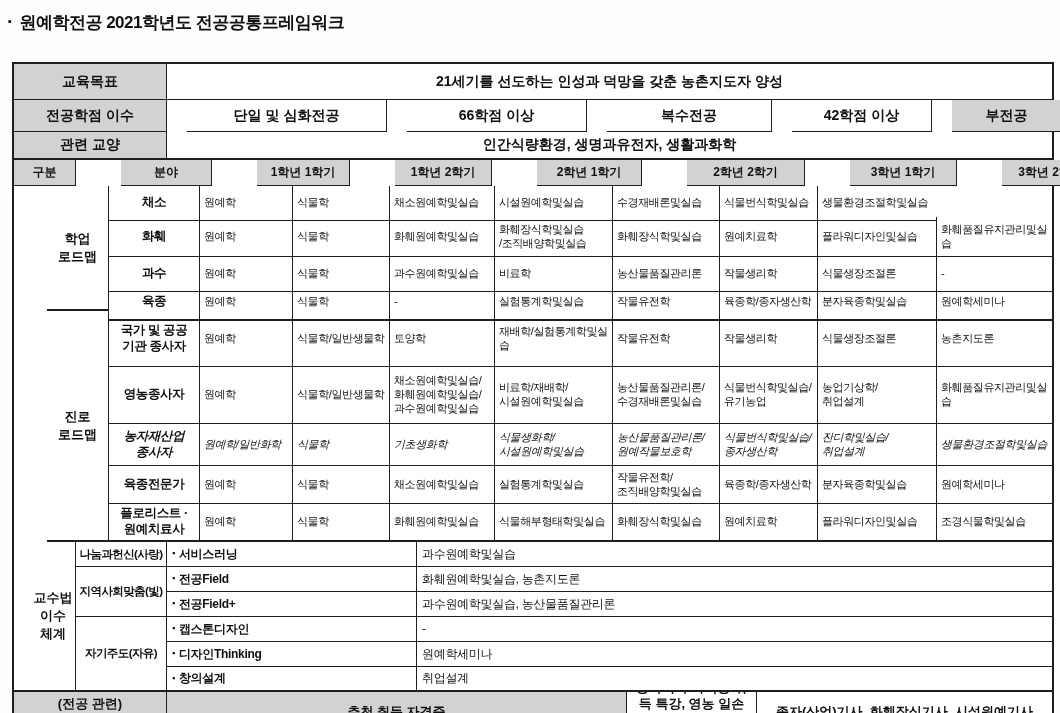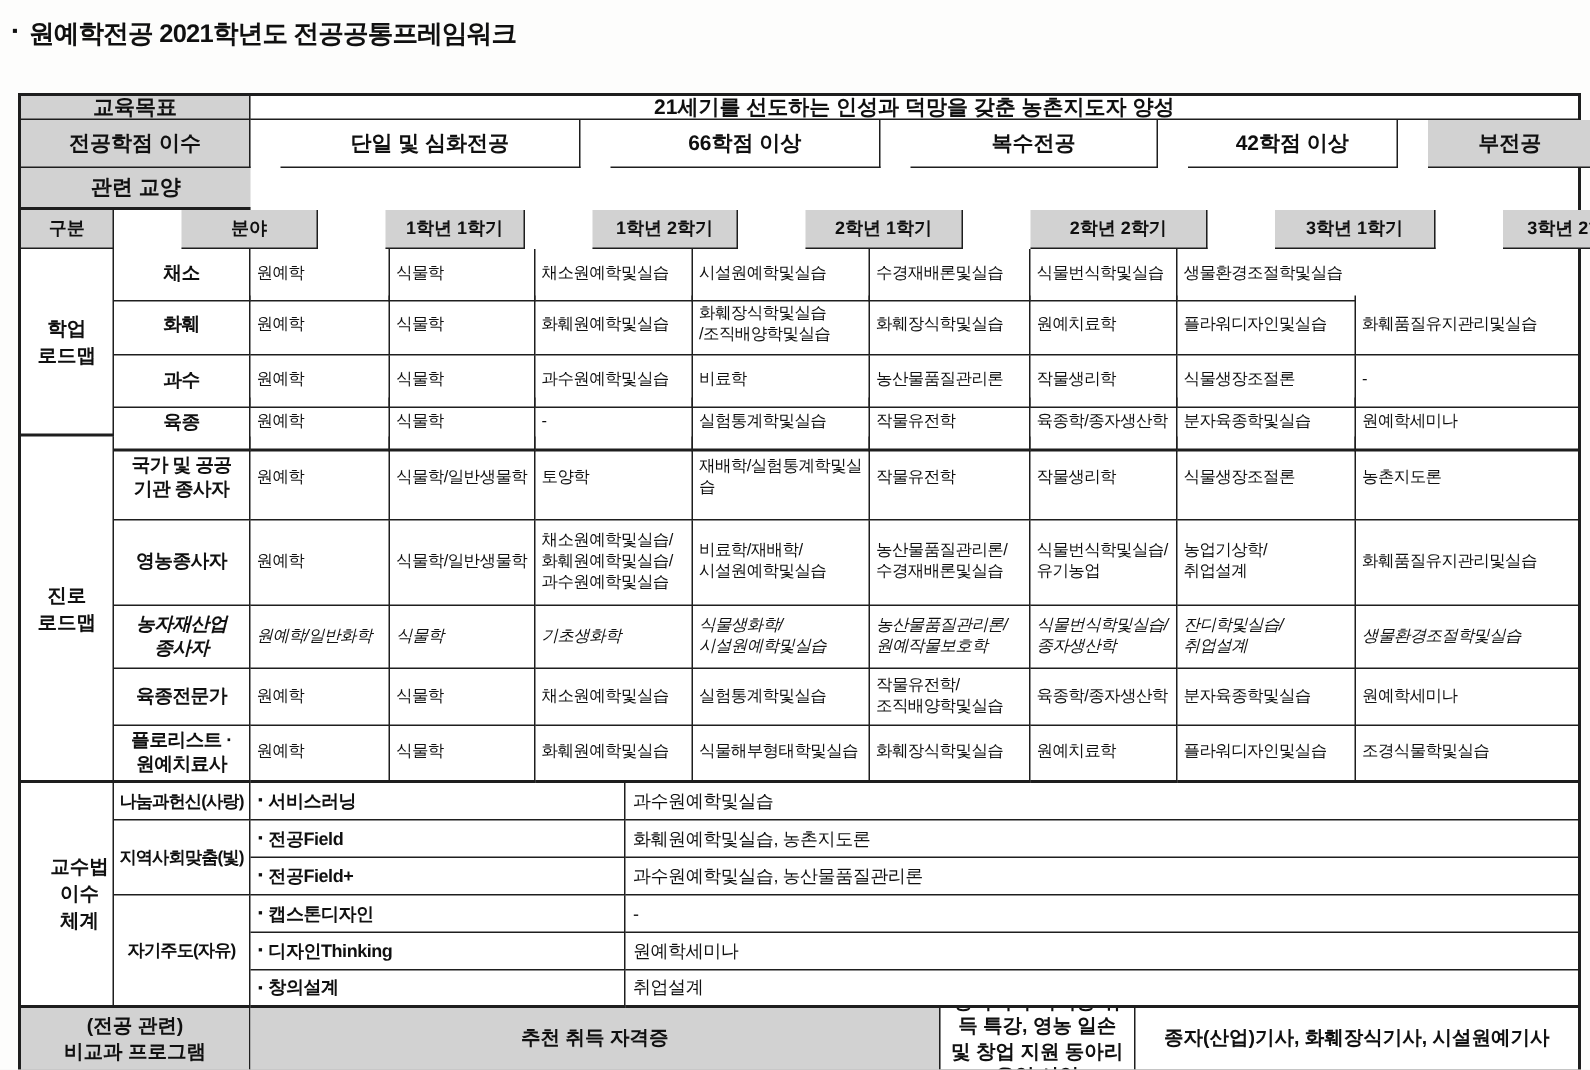--- a/index.html
+++ b/index.html
@@ -44,37 +44,37 @@
   .ped-row > .cell:last-child{border-right:none;}
   .lbl{
     background:var(--shade);
     font-weight:bold;
     justify-content:center;text-align:center;
     white-space:pre-line;
   }
   .c{justify-content:center;text-align:center;}
   .b{font-weight:bold;}
   
-  .rA{grid-template-columns:153px 1fr;height:16px;}
+  .rA{grid-template-columns:153px 1fr;height:36px;}
   .rA .cell{font-size:14px;}
   .rB{grid-template-columns:153px 200px 180px 165px 140px 110px 1fr;height:32px;gap:20px;}
   .rB .cell{font-size:14px;font-weight:bold;}
   .rC{grid-template-columns:153px 1fr;height:28px;}
   .rC .cell{font-size:14px;}
   .rC .cell{border-bottom-width:2px;}
   
   .rH{grid-template-columns:62px 91px 93px 97px 105px 118px 107px 98px 119px 1fr;height:26px;gap:45px;}
   .rH .cell{font-size:12px;font-weight:bold;justify-content:center;text-align:center;background:var(--shade);padding:1px 2px;}
   
   .sec{display:flex;}
   .sec-label{
     width:62px;box-sizing:border-box;
     display:flex;align-items:center;justify-content:center;text-align:center;
     border-right:1px solid var(--bd);border-bottom:2px solid var(--bd);
-    font-weight:bold;font-size:13px;white-space:pre-line;
+    font-weight:bold;font-size:13px;white-space:pre-line;margin-left:33px;
   }
   .sec-rows{flex:1;display:flex;flex-direction:column;}
   .sec-row{display:grid;grid-template-columns:91px 93px 97px 105px 118px 107px 98px 119px 1fr;}
   .secA .sec-row:nth-child(1){height:31px;}
   .secA .sec-row:nth-child(2){height:40px;}
   .secA .sec-row:nth-child(3){height:28px;}
   .secA .sec-row:nth-child(4){height:26px;}
   .secB .sec-row:nth-child(1){height:56px;}
   .secB .sec-row:nth-child(2){height:57px;}
   .secB .sec-row:nth-child(3){height:42px;font-style:italic;}
@@ -133,20 +133,21 @@
     <div class="cell c">단일 및 심화전공</div>
         <div class="cell c">66학점 이상</div>
         <div class="cell c">복수전공</div>
         <div class="cell c">42학점 이상</div>
         <div class="cell c lbl">부전공</div>
         <div class="cell c">21학점 이상</div>
       </div>
 
     <div class="row rC">
       <div class="cell lbl">관련 교양</div>
+      <div class="cell c b">인간식량환경, 생명과유전자, 생활과화학</div>
     </div>
 
     <div class="row rH" id="headerRow">
         <div class="cell">구분</div>
         <div class="cell">분야</div>
         <div class="cell">1학년 1학기</div>
         <div class="cell">1학년 2학기</div>
         <div class="cell">2학년 1학기</div>
         <div class="cell">2학년 2학기</div>
         <div class="cell">3학년 1학기</div>

